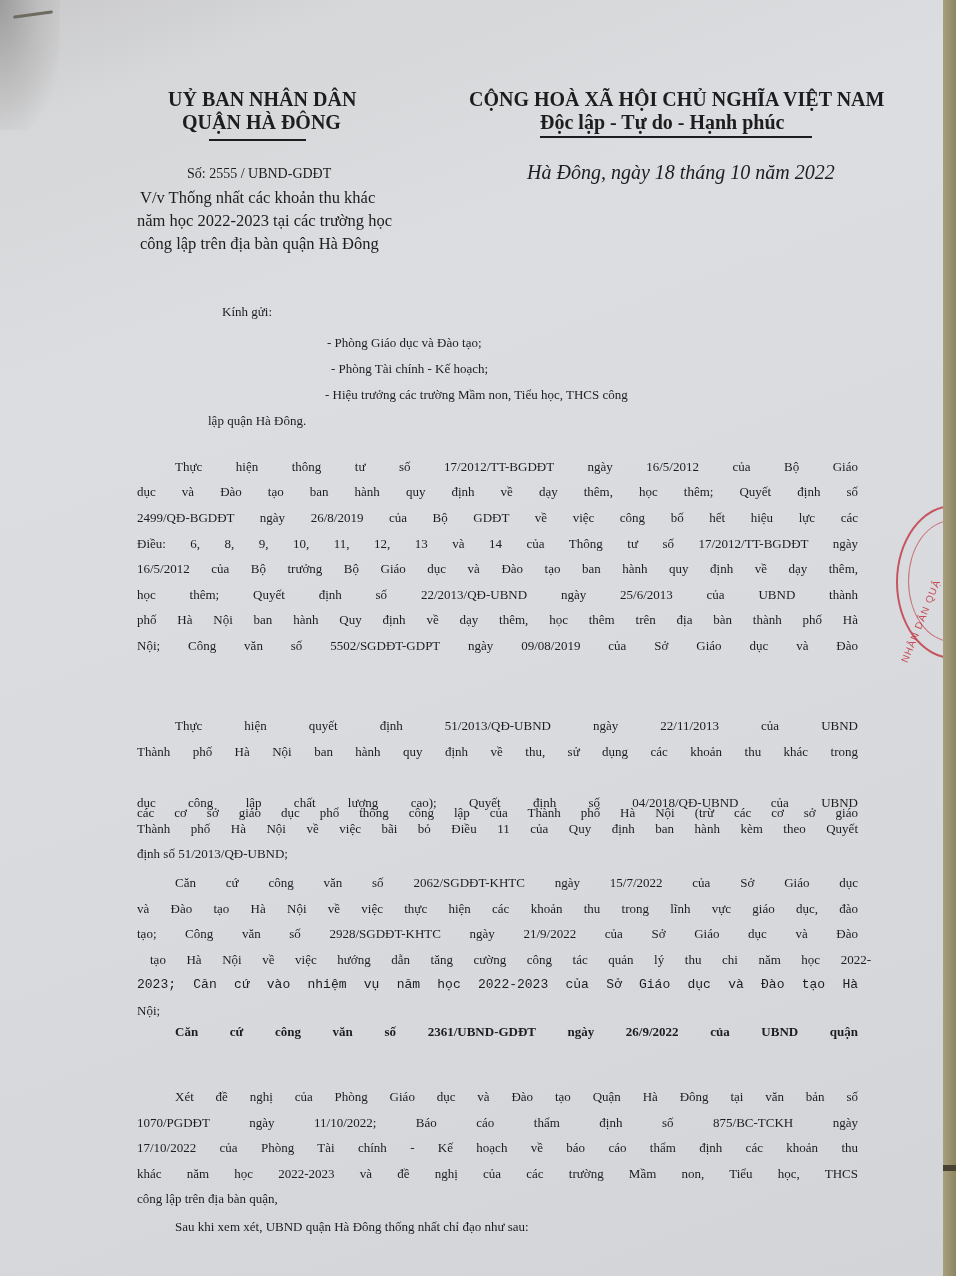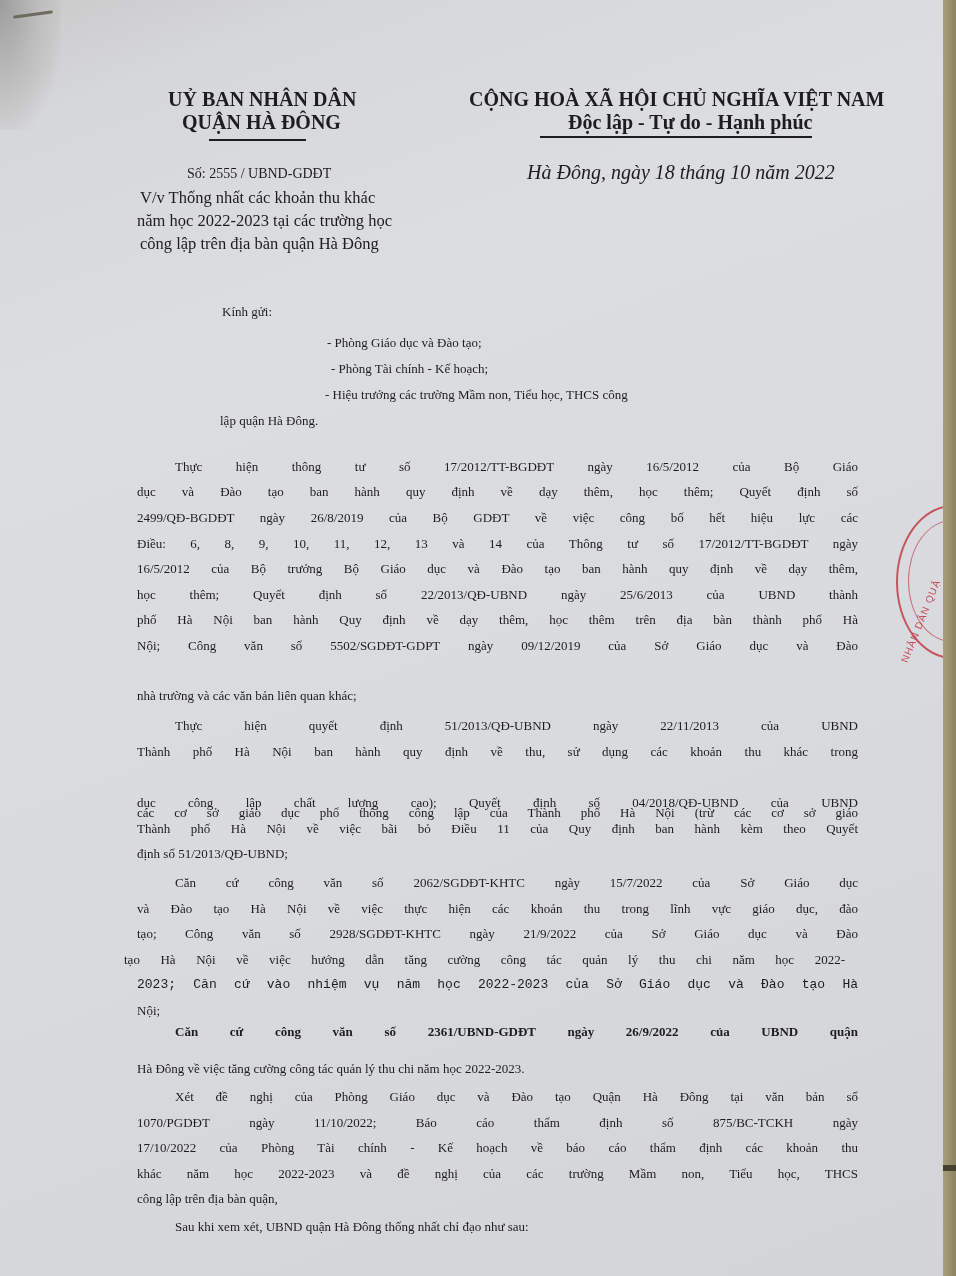--- a/index.html
+++ b/index.html
@@ -55,56 +55,54 @@
 
   <div class="t b hdr" style="left:168px; top:87px;">UỶ BAN NHÂN DÂN</div>
   <div class="t b hdr" style="left:182px; top:110px;">QUẬN HÀ ĐÔNG</div>
   <div class="rule" style="left:209px; top:139px; width:97px;"></div>
   <div class="t" style="left:187px; top:162px; font-size:14px;">Số: 2555 / UBND-GDĐT</div>
   <div class="t" style="left:140px; top:186px; font-size:16.5px;">V/v Thống nhất các khoản thu khác</div>
   <div class="t" style="left:137px; top:209px; font-size:16.5px;">năm học 2022-2023 tại các trường học</div>
   <div class="t" style="left:140px; top:232px; font-size:16.5px;">công lập trên địa bàn quận Hà Đông</div>
 
   <div class="t b hdr" style="left:469px; top:87px;">CỘNG HOÀ XÃ HỘI CHỦ NGHĨA VIỆT NAM</div>
-  <div class="t b hdr" style="left:540px; top:110px;margin-left:28px;">Độc lập - Tự do - Hạnh phúc</div>
+  <div class="t b hdr" style="left:540px; top:110px;">Độc lập - Tự do - Hạnh phúc</div>
   <div class="rule" style="left:540px; top:136px; width:272px; height:1.5px;"></div>
   <div class="t i" style="left:527px; top:160px; font-size:20px;">Hà Đông, ngày 18 tháng 10 năm 2022</div>
 
   <div class="t" style="left:222px; top:300px;">Kính gửi:</div>
   <div class="t" style="left:327px; top:331px;">- Phòng Giáo dục và Đào tạo;</div>
   <div class="t" style="left:331px; top:357px;">- Phòng Tài chính - Kế hoạch;</div>
   <div class="t" style="left:325px; top:383px;">- Hiệu trưởng các trường Mầm non, Tiểu học, THCS công</div>
-  <div class="t" style="left:220px; top:409px;text-align:center;">lập quận Hà Đông.</div>
+  <div class="t" style="left:208px; top:409px;text-align:center;">lập quận Hà Đông.</div>
 
   <div class="t just" style="left:175px; top:455px; width:683px;">Thực hiện thông tư số 17/2012/TT-BGDĐT ngày 16/5/2012 của Bộ Giáo</div>
   <div class="t just" style="left:137px; top:480px; width:721px;">dục và Đào tạo ban hành quy định về dạy thêm, học thêm; Quyết định số</div>
   <div class="t just" style="left:137px; top:506px; width:721px;">2499/QĐ-BGDĐT ngày 26/8/2019 của Bộ GDĐT về việc công bố hết hiệu lực các</div>
   <div class="t just" style="left:137px; top:532px; width:721px;">Điều: 6, 8, 9, 10, 11, 12, 13 và 14 của Thông tư số 17/2012/TT-BGDĐT ngày</div>
   <div class="t just" style="left:137px; top:557px; width:721px;">16/5/2012 của Bộ trưởng Bộ Giáo dục và Đào tạo ban hành quy định về dạy thêm,</div>
   <div class="t just" style="left:137px; top:583px; width:721px;">học thêm; Quyết định số 22/2013/QĐ-UBND ngày 25/6/2013 của UBND thành</div>
   <div class="t just" style="left:137px; top:608px; width:721px;">phố Hà Nội ban hành Quy định về dạy thêm, học thêm trên địa bàn thành phố Hà</div>
-  <div class="t just" style="left:137px; top:634px; width:721px;">Nội; Công văn số 5502/SGDĐT-GDPT ngày 09/12/2019 của Sở Giáo dục và Đào</div>
-  <div class="t" style="left:137px; top:684px;">nhà trường và các văn bản liên quan khác;</div>
+  <div class="t just" style="left:137px; top:634px; width:721px;">Nội; Công văn số 5502/SGDĐT-GDPT ngày 09/08/2019 của Sở Giáo dục và Đào</div>
 
   <div class="t just" style="left:175px; top:714px; width:683px;">Thực hiện quyết định 51/2013/QĐ-UBND ngày 22/11/2013 của UBND</div>
   <div class="t just" style="left:137px; top:740px; width:721px;">Thành phố Hà Nội ban hành quy định về thu, sử dụng các khoản thu khác trong</div>
   <div class="t just" style="left:137px; top:765px; width:721px;margin-top:36px;">các cơ sở giáo dục phổ thông công lập của Thành phố Hà Nội (trừ các cơ sở giáo</div>
   <div class="t just" style="left:137px; top:791px; width:721px;">dục công lập chất lượng cao); Quyết định số 04/2018/QĐ-UBND của UBND</div>
   <div class="t just" style="left:137px; top:817px; width:721px;">Thành phố Hà Nội về việc bãi bỏ Điều 11 của Quy định ban hành kèm theo Quyết</div>
   <div class="t" style="left:137px; top:842px;">định số 51/2013/QĐ-UBND;</div>
 
   <div class="t just" style="left:175px; top:871px; width:683px;">Căn cứ công văn số 2062/SGDĐT-KHTC ngày 15/7/2022 của Sở Giáo dục</div>
   <div class="t just" style="left:137px; top:897px; width:721px;">và Đào tạo Hà Nội về việc thực hiện các khoản thu trong lĩnh vực giáo dục, đào</div>
   <div class="t just" style="left:137px; top:922px; width:721px;">tạo; Công văn số 2928/SGDĐT-KHTC ngày 21/9/2022 của Sở Giáo dục và Đào</div>
-  <div class="t just" style="left:124px; top:948px; width:721px;">tạo Hà Nội về việc hướng dẫn tăng cường công tác quản lý thu chi năm học 2022-</div>
+  <div class="t just" style="left:150px; top:948px; width:721px;">tạo Hà Nội về việc hướng dẫn tăng cường công tác quản lý thu chi năm học 2022-</div>
   <div class="t just" style="left:137px; top:973px; width:721px;font-family:Liberation Mono, monospace;">2023; Căn cứ vào nhiệm vụ năm học 2022-2023 của Sở Giáo dục và Đào tạo Hà</div>
   <div class="t" style="left:137px; top:999px;">Nội;</div>
 
   <div class="t just" style="left:175px; top:1020px; width:683px;font-weight:bold;">Căn cứ công văn số 2361/UBND-GDĐT ngày 26/9/2022 của UBND quận</div>
-  <div class="t" style="left:137px; top:1057px;">Hà Đông về việc tăng cường công tác quản lý thu chi năm học 2022-2023.</div>
 
   <div class="t just" style="left:175px; top:1085px; width:683px;">Xét đề nghị của Phòng Giáo dục và Đào tạo Quận Hà Đông tại văn bản số</div>
   <div class="t just" style="left:137px; top:1111px; width:721px;">1070/PGDĐT ngày 11/10/2022; Báo cáo thẩm định số 875/BC-TCKH ngày</div>
   <div class="t just" style="left:137px; top:1136px; width:721px;">17/10/2022 của Phòng Tài chính - Kế hoạch về báo cáo thẩm định các khoản thu</div>
   <div class="t just" style="left:137px; top:1162px; width:721px;">khác năm học 2022-2023 và đề nghị của các trường Mầm non, Tiểu học, THCS</div>
   <div class="t" style="left:137px; top:1187px;">công lập trên địa bàn quận,</div>
 
   <div class="t" style="left:175px; top:1215px;">Sau khi xem xét, UBND quận Hà Đông thống nhất chỉ đạo như sau:</div>
 
   <div class="stamp"></div>

